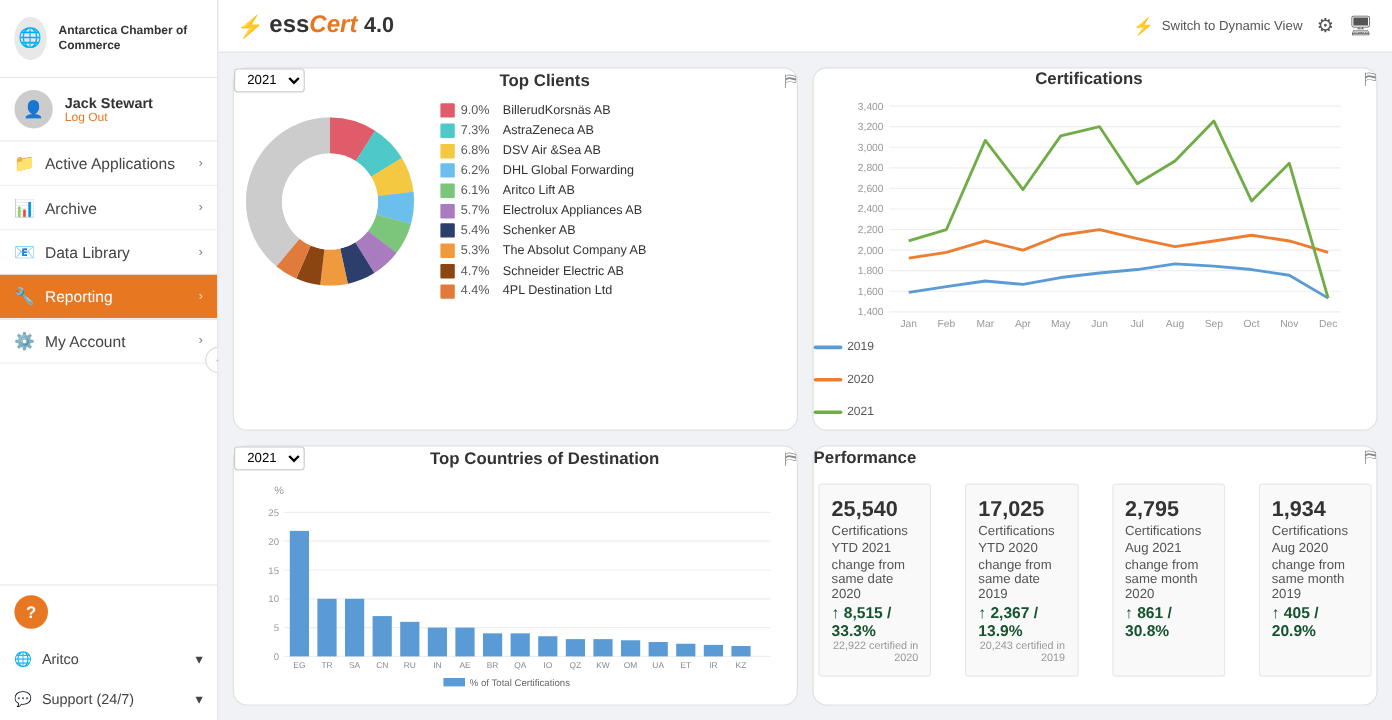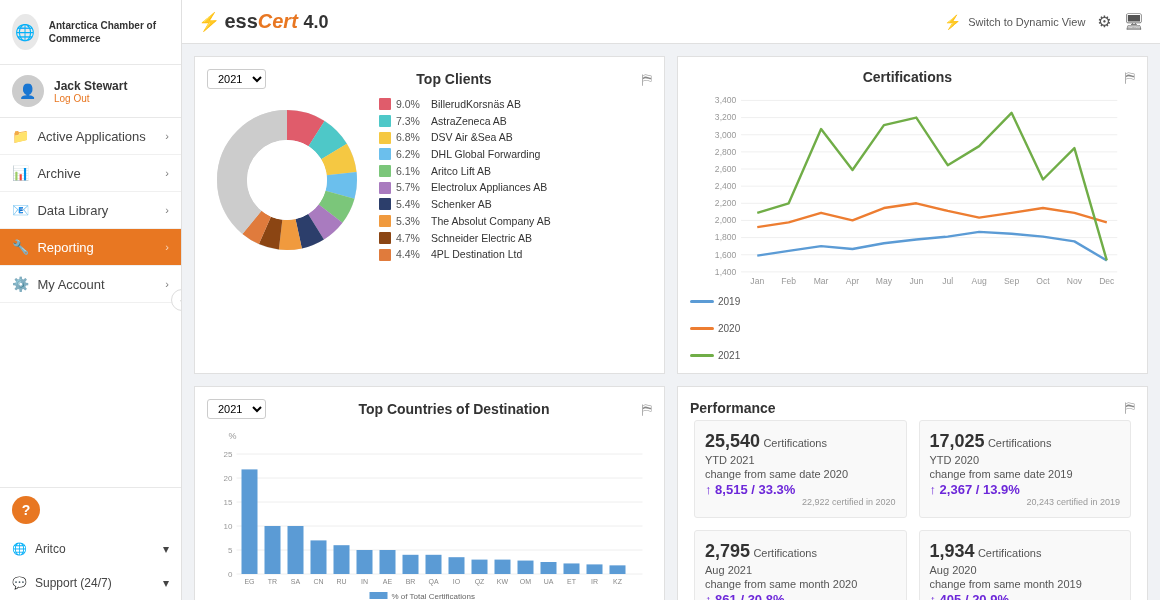--- a/index.html
+++ b/index.html
@@ -118,22 +118,21 @@
       padding: 12px;
       display: grid;
       grid-template-columns: 1fr 1fr;
       grid-template-rows: auto auto;
       gap: 12px;
     }
 
     .card {
       background: #fff;
       border: 1px solid #e0e0e0;
-      border-radius: 0;
-      padding: 12px;
+      border-radius: 12px;
       position: relative;
     }
 
     .card-header {
       display: flex;
       align-items: center;
       justify-content: space-between;
       margin-bottom: 8px;
     }
     .card-title { font-size: 14px; font-weight: bold; color: #333; }
@@ -189,34 +188,34 @@
       flex-direction: column;
     }
     .chart-legend-item {
       display: flex; align-items: center; gap: 4px; font-size: 10px; color: #555;
     }
     .chart-legend-dot { width: 24px; height: 3px; border-radius: 2px; }
 
     
     .performance-grid {
       display: grid;
-      grid-template-columns: 1fr 1fr;
-      gap: 12px;
+      grid-template-columns: 1fr 1fr 1fr 1fr;
+      gap: 28px;
       padding: 4px;
     }
     .perf-card {
       background: #f9f9f9;
       border: 1px solid #e8e8e8;
       border-radius: 3px;
       padding: 10px;
     }
     .perf-number { font-size: 18px; font-weight: bold; color: #333; display: inline; }
     .perf-label { font-size: 11px; color: #555; display: inline; }
     .perf-subtitle { font-size: 11px; color: #555; margin-top: 2px; }
-    .perf-change { font-size: 13px; font-weight: bold; color: #6d28d9; margin-top: 2px; }
+    .perf-change { font-size: 13px; font-weight: bold; color: #14532d; margin-top: 2px; }
     .perf-note { font-size: 9px; color: #999; text-align: right; }
 
     
     #dashboard::-webkit-scrollbar { width: 6px; }
     #dashboard::-webkit-scrollbar-track { background: #f0f0f0; }
     #dashboard::-webkit-scrollbar-thumb { background: #ccc; border-radius: 3px; }
 
     .sidebar-collapse-btn {
       position: absolute;
       right: -12px;
@@ -576,21 +575,21 @@
 
         <rect x="395" y="138.36" width="16" height="8.64" fill="#5b9bd5"></rect>
         <text x="403" y="157" font-size="7" fill="#888" text-anchor="middle">KZ</text>
 
         <rect x="155" y="165" width="18" height="7" fill="#5b9bd5"></rect>
         <text x="177" y="172" font-size="8" fill="#666">% of Total Certifications</text>
       </svg>
     </div>
 
     <div class="card">
-      <div style="display:flex;justify-content:space-between;align-items:center;">
+      <div style="display:flex;justify-content:space-between;align-items:center;margin-bottom:10px;">
         <span class="card-title">Performance</span>
         <span class="filter-icon">⛿</span>
       </div>
       <div class="performance-grid" id="perf-grid">
       <div class="perf-card">
       <div>
         <span class="perf-number">25,540</span>
         <span class="perf-label"> Certifications</span>
       </div>
       <div class="perf-subtitle">YTD 2021</div>

